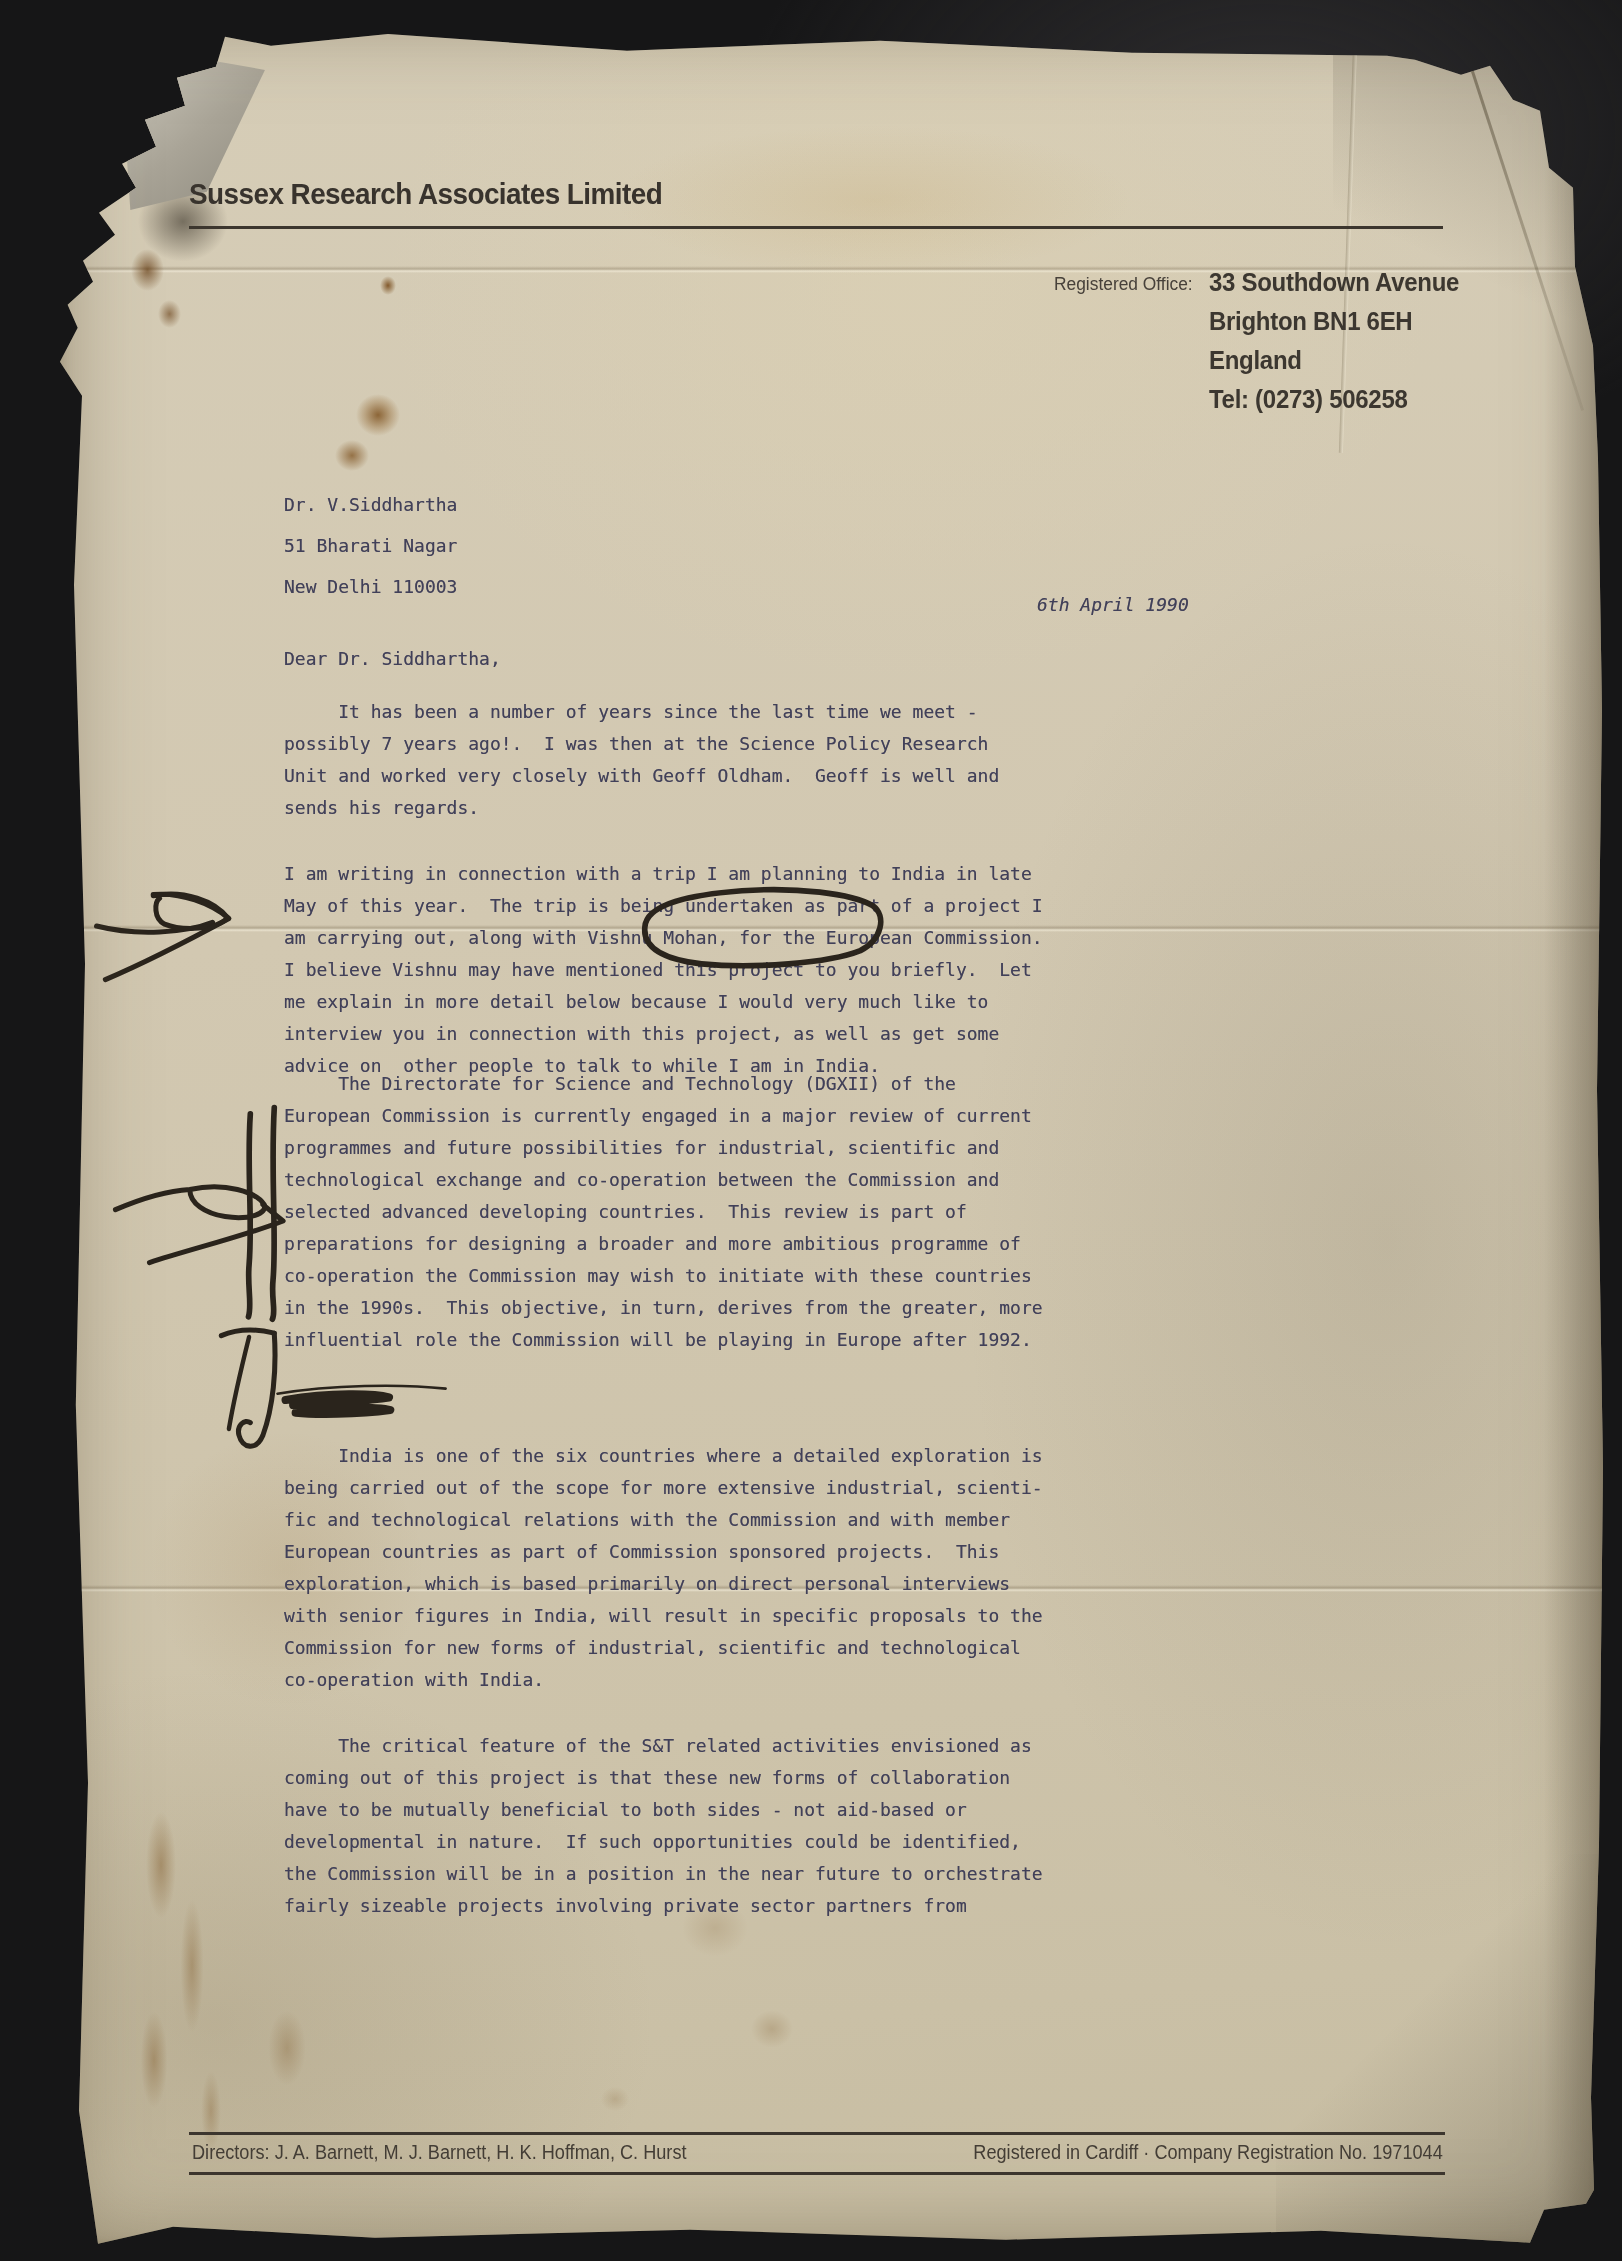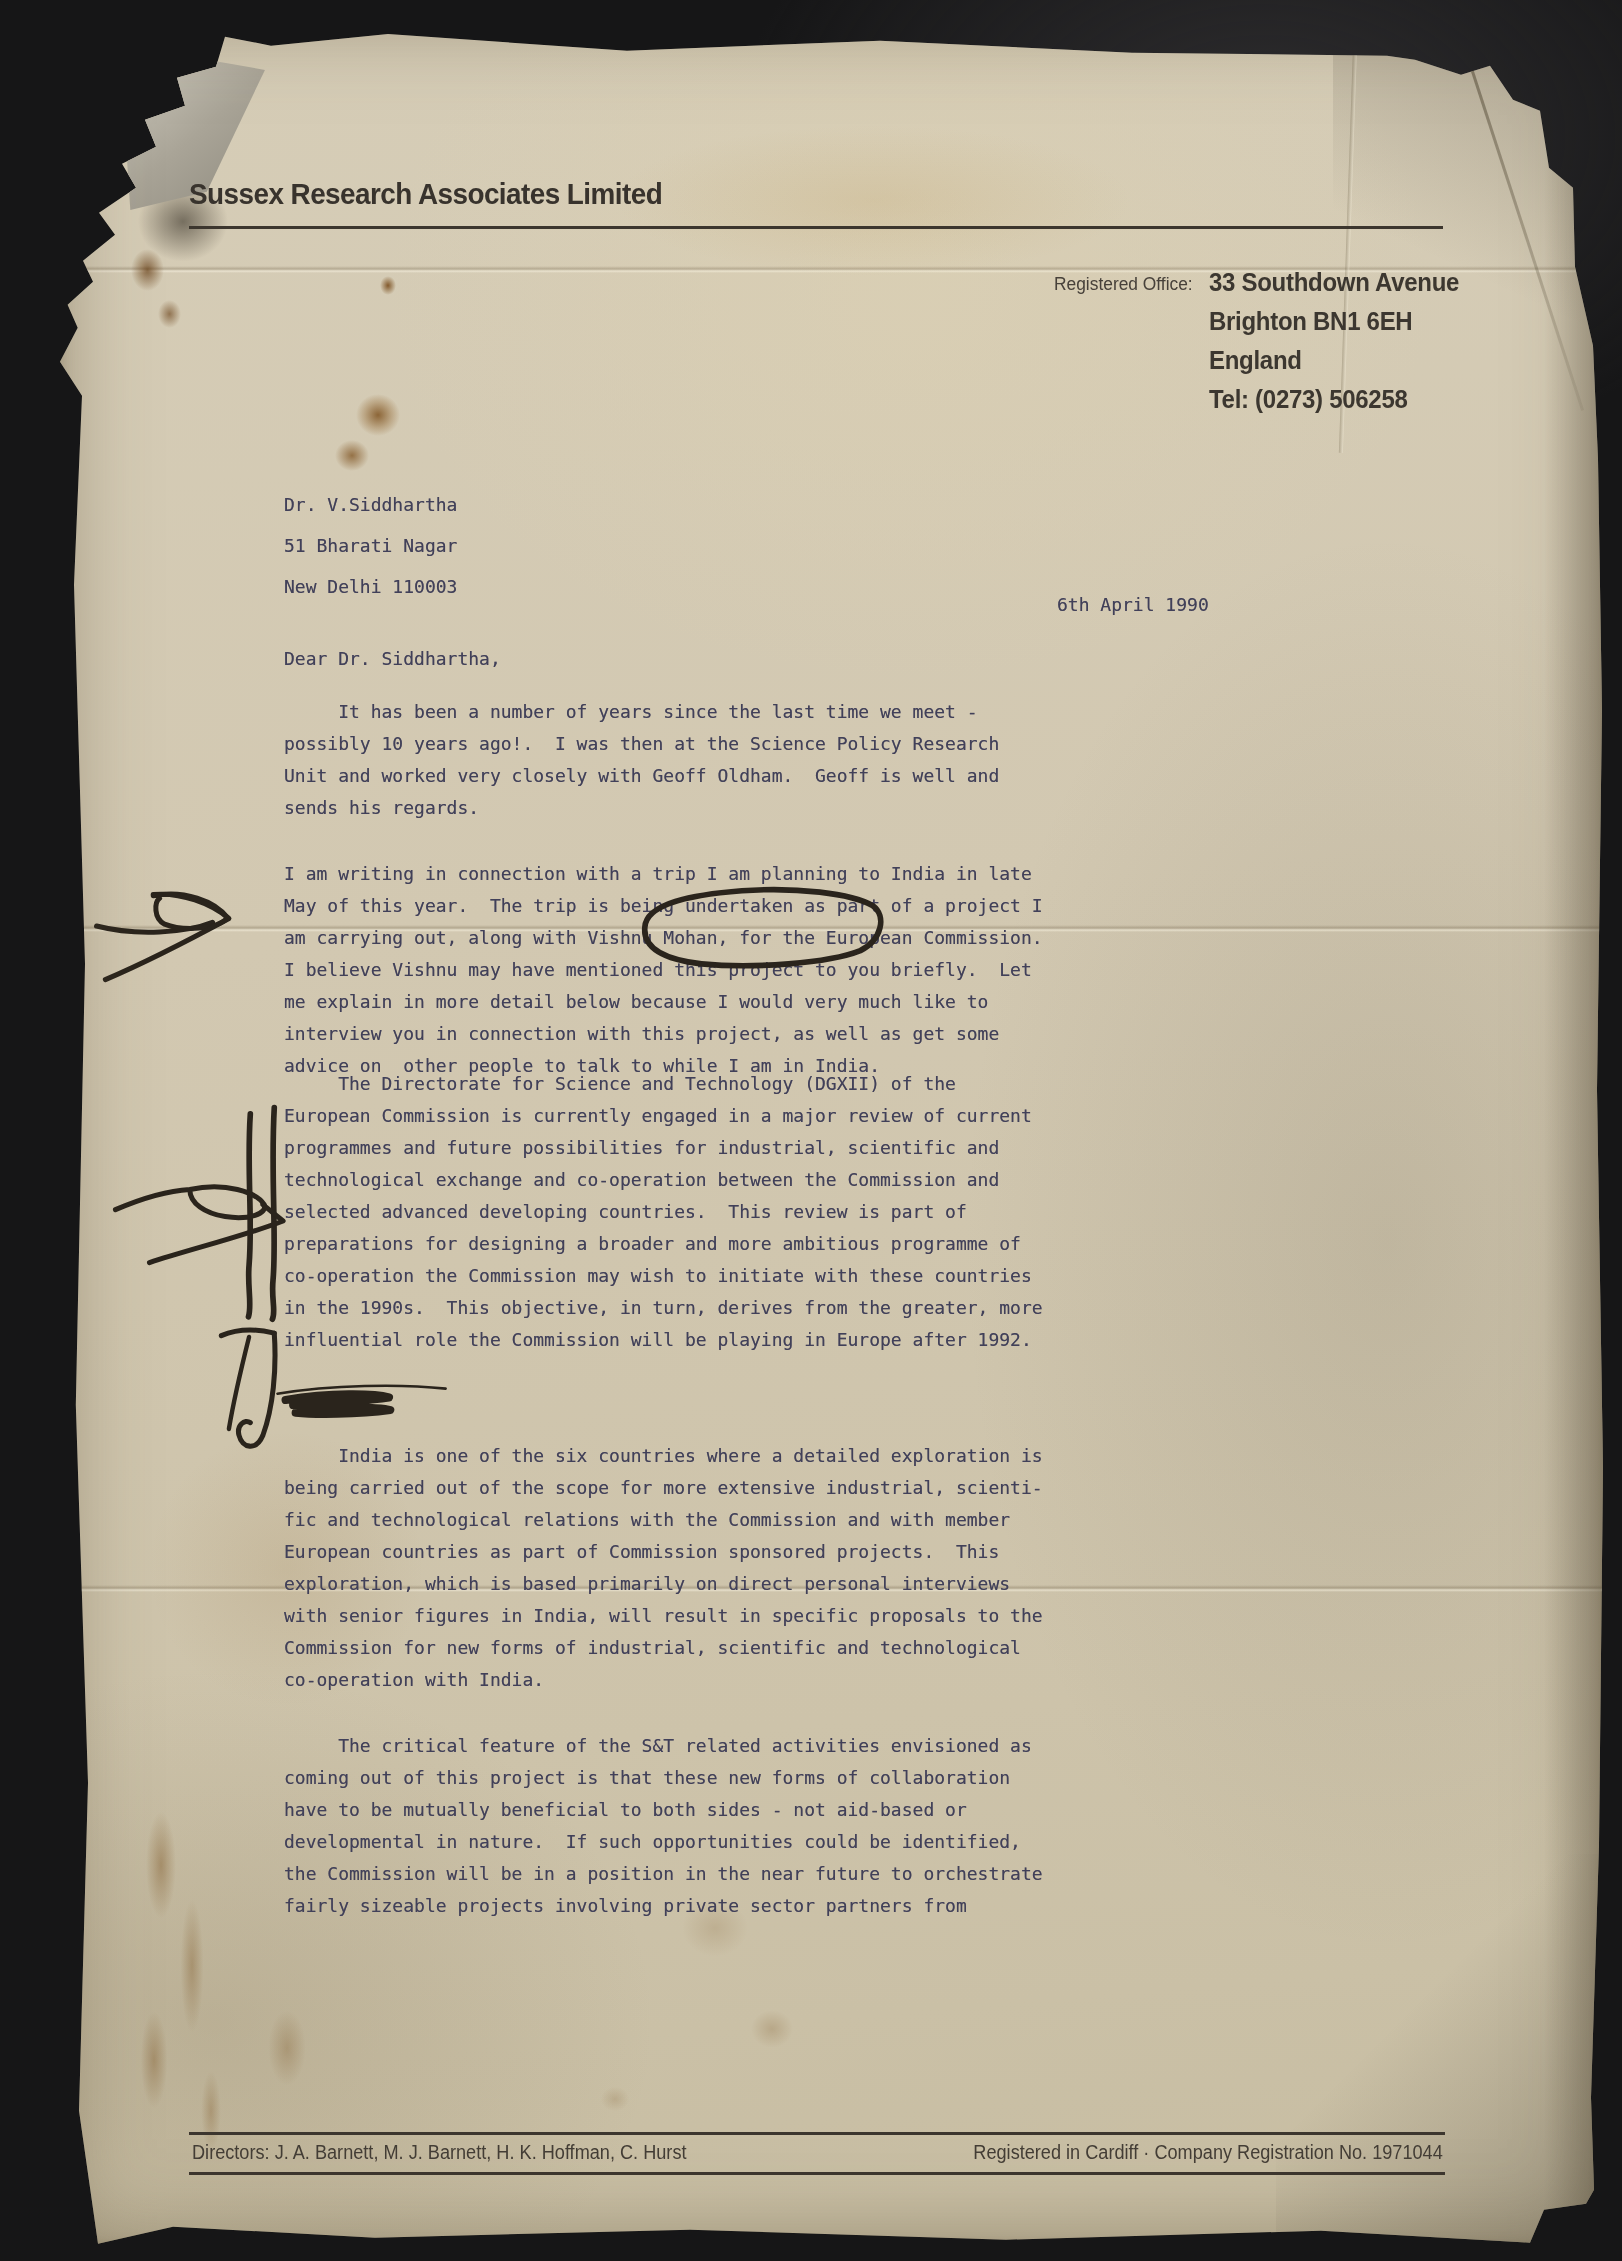--- a/index.html
+++ b/index.html
@@ -38,21 +38,21 @@
   .reg-label{left:994px;top:255px;font-size:18.3px;color:#47413a;transform:scaleX(.95);transform-origin:left top;}
   .reg-address{left:1149px;top:245px;font-size:25px;line-height:39px;font-weight:bold;color:#3c3730;
     letter-spacing:-0.3px;transform:scaleX(.96);transform-origin:left top;white-space:pre;}
   
   .typed{
     position:absolute;font-family:"DejaVu Sans Mono","Liberation Mono",monospace;
     font-size:18px;line-height:32px;color:#414059;white-space:pre;
     text-shadow:0 0 0.6px rgba(65,64,90,.5);
   }
   .recipient{left:224px;top:466px;line-height:41px;}
-  .dateline{left:997px;top:571px;}
+  .dateline{left:977px;top:571px;font-style:italic;}
   .salutation{left:224px;top:625px;}
   .para{left:224px;}
   #para1{top:678px;} #para2{top:840px;} #para3{top:1050px;} #para4{top:1422px;} #para5{top:1712px;}
   
   .footer-text{position:absolute;font-size:19.5px;color:#443e36;transform:scaleX(.93);white-space:nowrap;}
   
   .flap{left:55px;top:14px;width:153px;height:182px;
     clip-path:polygon(3% 7%,98% 21%,60% 88%,10% 98%);
     background:linear-gradient(140deg,#cfcbbe 10%,#a9a497 55%,#8d897d 100%);
     box-shadow:6.3px 7.6px 12.6px rgba(20,15,10,.5);}
@@ -104,21 +104,21 @@
 Brighton BN1 6EH
 England
 Tel: (0273) 506258</div>
 
   <div class="typed recipient">Dr. V.Siddhartha
 51 Bharati Nagar
 New Delhi 110003</div>
   <div class="typed dateline">6th April 1990</div>
   <div class="typed salutation">Dear Dr. Siddhartha,</div>
   <div class="typed para" id="para1">     It has been a number of years since the last time we meet -
-possibly 10 years ago!.  I was then at the Science Policy Research
+possibly 7 years ago!.  I was then at the Science Policy Research
 Unit and worked very closely with Geoff Oldham.  Geoff is well and
 sends his regards.</div>
   <div class="typed para" id="para2">I am writing in connection with a trip I am planning to India in late
 May of this year.  The trip is being undertaken as part of a project I
 am carrying out, along with Vishnu Mohan, for the European Commission.
 I believe Vishnu may have mentioned this project to you briefly.  Let
 me explain in more detail below because I would very much like to
 interview you in connection with this project, as well as get some
 advice on  other people to talk to while I am in India.</div>
   <div class="typed para" id="para3">     The Directorate for Science and Technology (DGXII) of the

